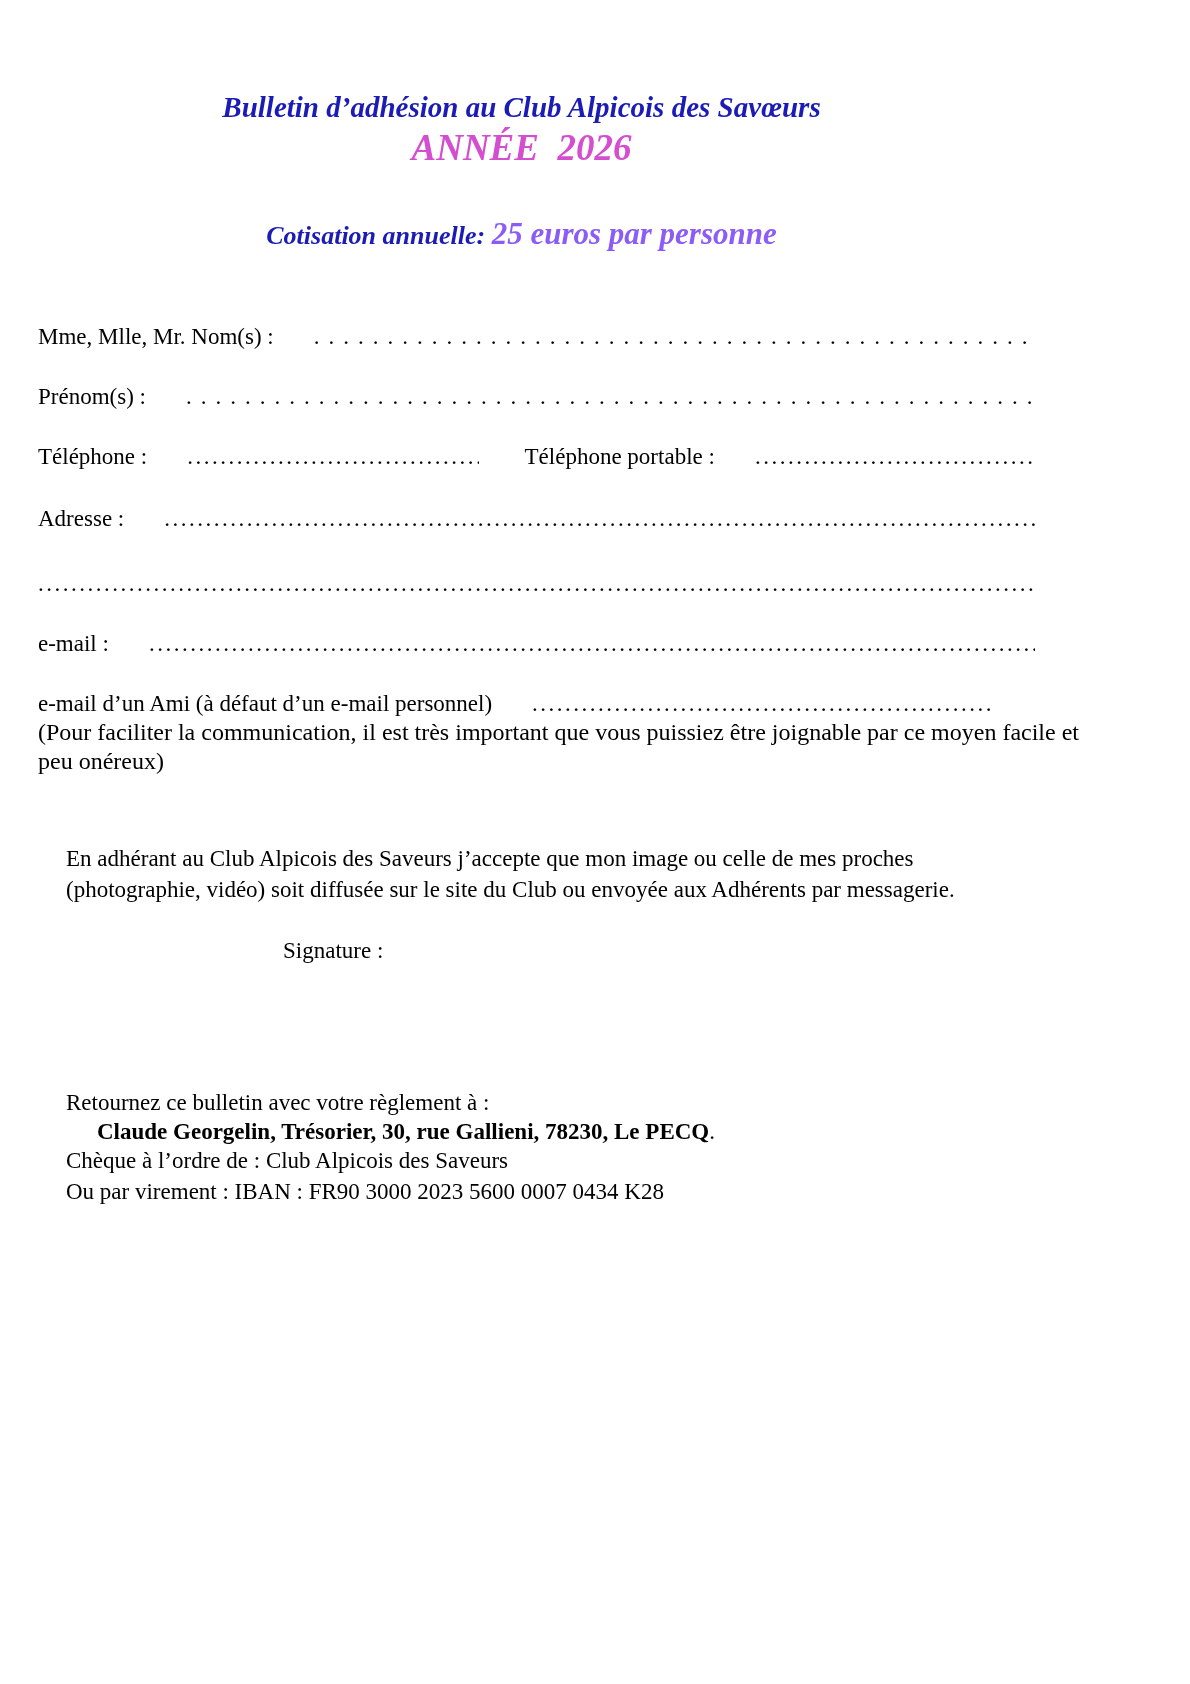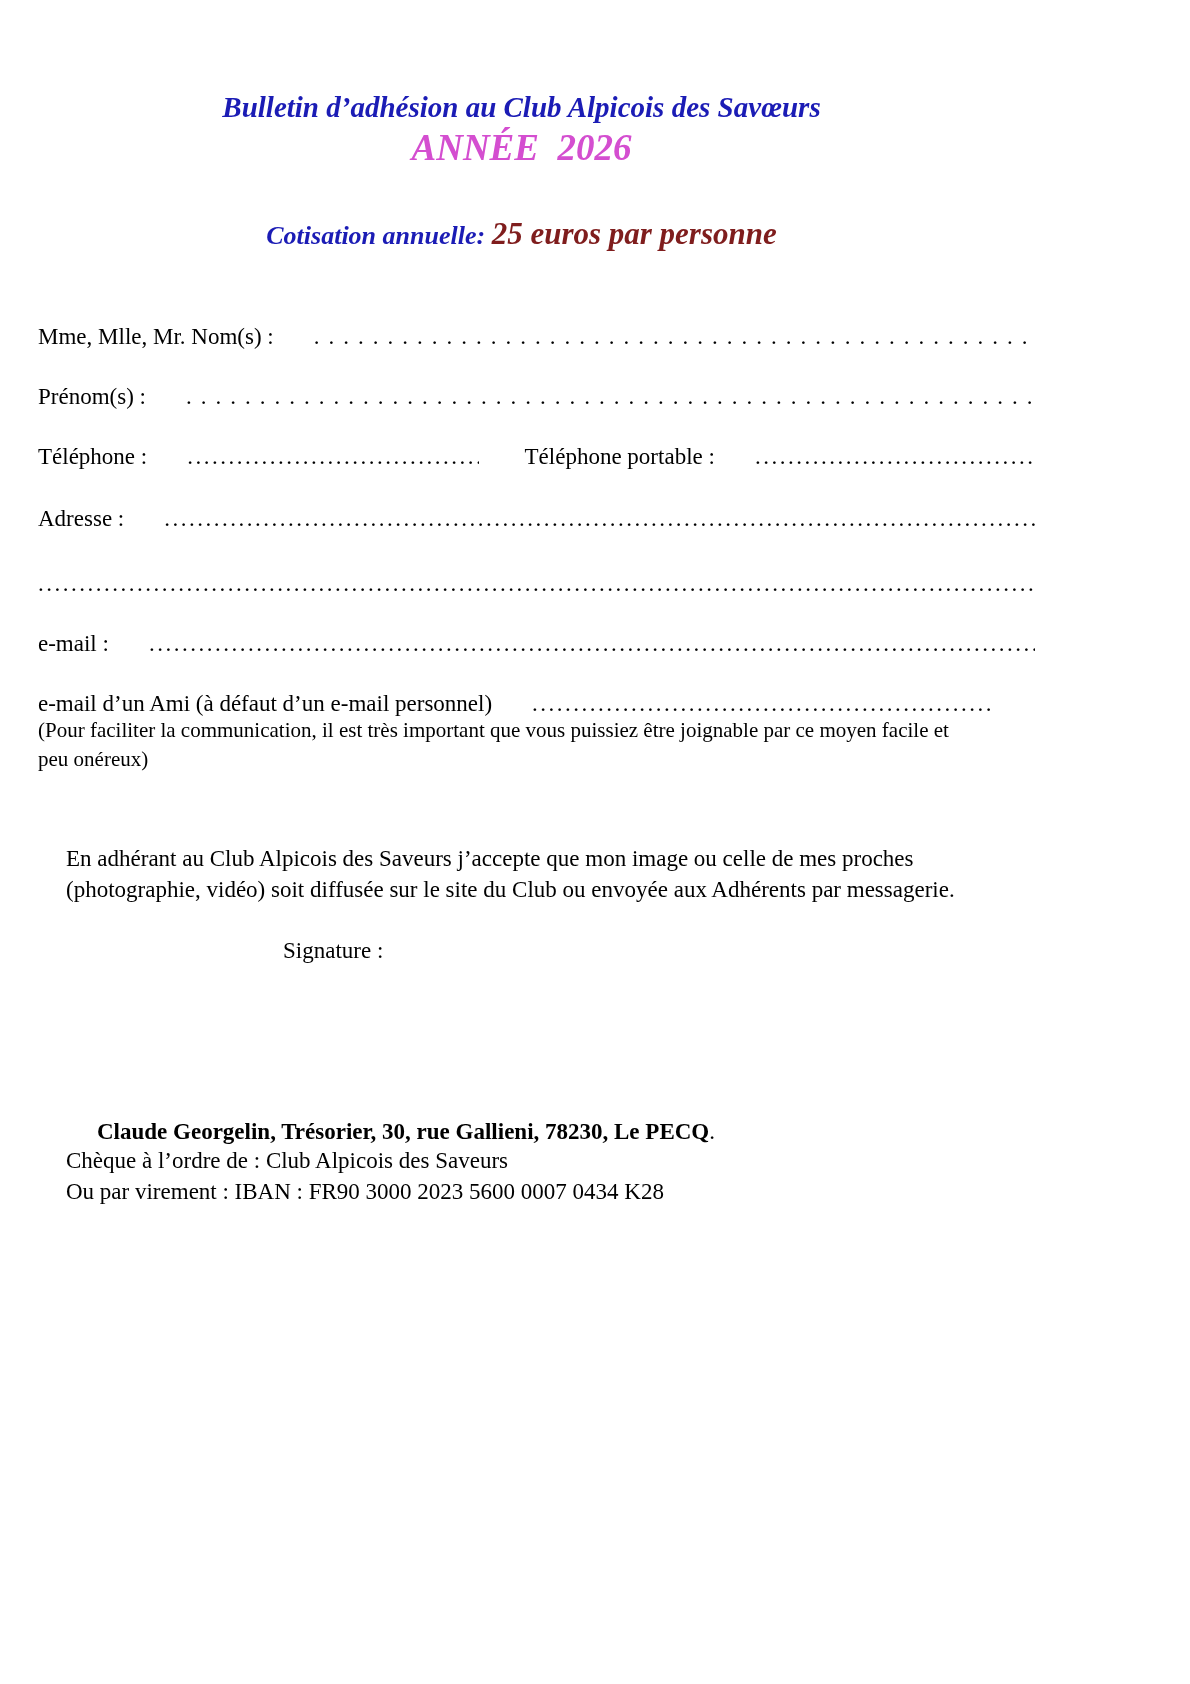--- a/index.html
+++ b/index.html
@@ -18,36 +18,36 @@
   .flexline{display:flex;align-items:baseline;gap:40px;}
   .label{white-space:pre;flex:0 0 auto;}
   .leader{flex:1 1 auto;overflow:hidden;white-space:nowrap;letter-spacing:2.5px;font-size:23px;}
   .leader.sparse{letter-spacing:9px;}
   .leader.mid{flex:0 0 292px;}
   .centered{text-align:center;padding-right:30px;}
   .doc-title{font-size:29px;font-weight:bold;font-style:italic;}
   .doc-year{font-size:37px;font-weight:bold;font-style:italic;white-space:pre;}
   .fee-label{font-size:26px;font-weight:bold;font-style:italic;text-align:right;}
   .fee-value{font-size:31px;font-weight:bold;font-style:italic;}
-  .note{font-size:21px;white-space:nowrap;}
+  .note{font-size:24px;white-space:nowrap;}
   .indent{padding-left:28px;}
   .sig{padding-left:245px;}
   .bold{font-weight:bold;margin-left:31px;}
 </style>
 </head>
 <body>
 
 <div class="page">
   <div class="content">
 
     <div class="row centered doc-title" style="top:90px;color:#1b1cb5;">Bulletin d’adhésion au Club Alpicois des Savœurs</div>
     <div class="row centered doc-year" style="top:126px;color:#d44ed0;">ANNÉE  2026</div>
 
     <div class="row centered" style="top:216px;">
-      <span class="fee-label" style="color:#1b1cb5;">Cotisation annuelle: </span><span class="fee-value" style="color:#7f1d1d;">25 euros par personne</span>
+      <span class="fee-label" style="color:#1b1cb5;">Cotisation annuelle: </span><span class="fee-value" style="color:#8b5cf6;">25 euros par personne</span>
     </div>
 
     <div class="row flexline" style="top:323px;">
       <span class="label">Mme, Mlle, Mr. Nom(s) :</span>
       <span class="leader sparse">....................................................................................................................................................................................................................................................................................................................................................................................................................................................................................................................</span>
     </div>
 
     <div class="row flexline" style="top:383px;">
       <span class="label">Prénom(s) :</span>
       <span class="leader sparse">....................................................................................................................................................................................................................................................................................................................................................................................................................................................................................................................</span>
@@ -80,20 +80,21 @@
     </div>
 
     <div class="row note" style="top:718px;">(Pour faciliter la communication, il est très important que vous puissiez être joignable par ce moyen facile et</div>
     <div class="row note" style="top:747px;">peu onéreux)</div>
 
     <div class="row indent" style="top:845px;">En adhérant au Club Alpicois des Saveurs j’accepte que mon image ou celle de mes proches</div>
     <div class="row indent" style="top:876px;">(photographie, vidéo) soit diffusée sur le site du Club ou envoyée aux Adhérents par messagerie.</div>
 
     <div class="row sig" style="top:937px;">Signature :</div>
 
+    <div class="row indent" style="top:1089px;">Retournez ce bulletin avec votre règlement à :</div>
     <div class="row indent" style="top:1118px;">
       <span class="bold">Claude Georgelin, Trésorier, 30, rue Gallieni, 78230, Le PECQ</span><span>.</span>
     </div>
     <div class="row indent" style="top:1147px;">Chèque à l’ordre de : Club Alpicois des Saveurs</div>
     <div class="row indent" style="top:1178px;">Ou par virement : IBAN : FR90 3000 2023 5600 0007 0434 K28</div>
 
   </div>
 </div>
 
 </body></html>

